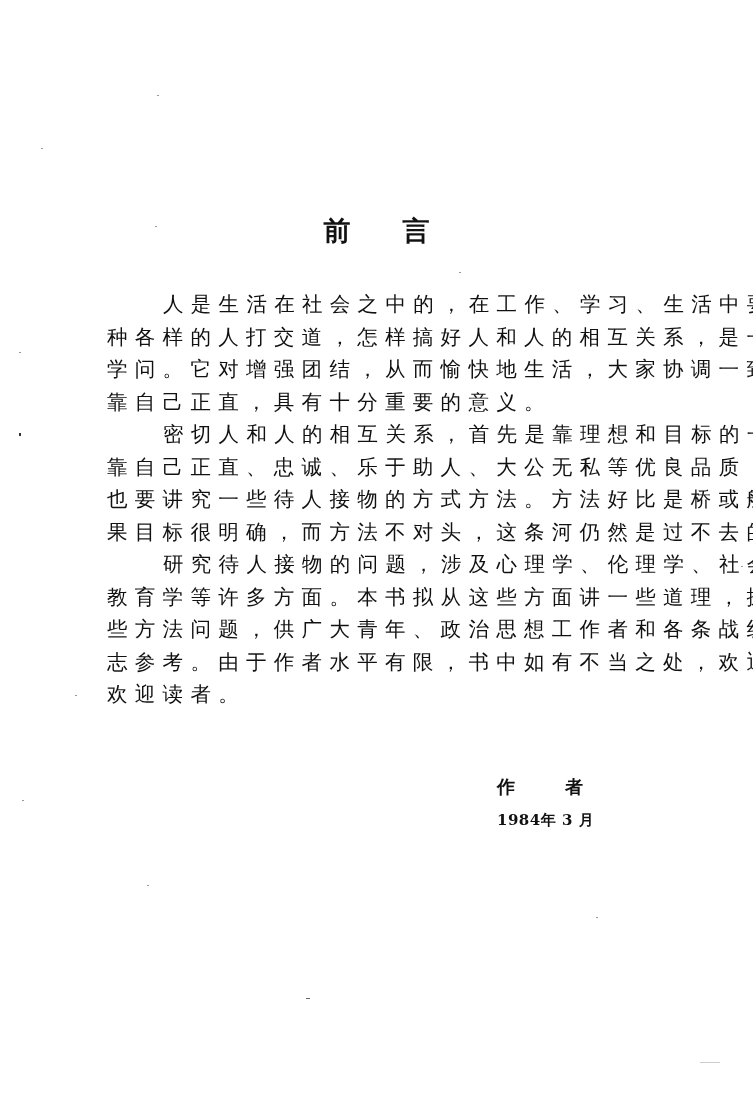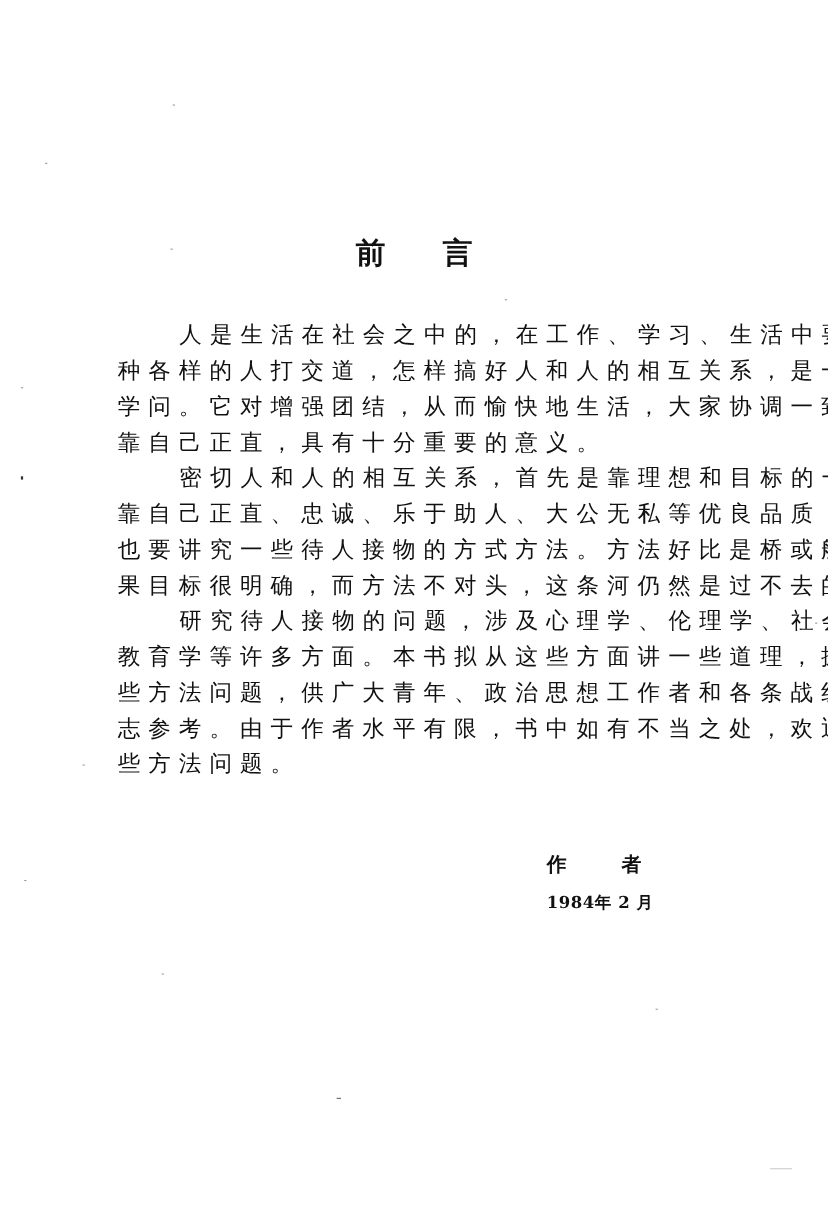--- a/index.html
+++ b/index.html
@@ -96,30 +96,30 @@
     <div class="line indent">密切人和人的相互关系，首先是靠理想和目标的一致，</div>
     <div class="line">靠自己正直、忠诚、乐于助人、大公无私等优良品质，同时</div>
     <div class="line">也要讲究一些待人接物的方式方法。方法好比是桥或船，如</div>
     <div class="line">果目标很明确，而方法不对头，这条河仍然是过不去的。</div>
   </div>
   <div>
     <div class="line indent">研究待人接物的问题，涉及心理学、伦理学、社会学、</div>
     <div class="line">教育学等许多方面。本书拟从这些方面讲一些道理，探索一</div>
     <div class="line">些方法问题，供广大青年、政治思想工作者和各条战线的同</div>
     <div class="line">志参考。由于作者水平有限，书中如有不当之处，欢迎读者</div>
-    <div class="line">些方法问题。</div>
+    <div class="line">欢迎读者。</div>
   </div>
 </div>
 
 <div class="signature">
   <div class="sig-author">
     <span>作</span>
     <span>者</span>
   </div>
-  <div class="sig-date">1984年 2 月</div>
+  <div class="sig-date">1984年 3 月</div>
 </div>
 
 <div class="speck" style="left:157px;top:95px;"></div>
 <div class="speck" style="left:41px;top:148px;"></div>
 <div class="speck" style="left:155px;top:226px;"></div>
 <div class="speck" style="left:19px;top:352px;"></div>
 <div class="speck" style="left:19px;top:433px;width:2px;height:3px;background:#333;"></div>
 <div class="speck" style="left:459px;top:272px;"></div>
 <div class="speck" style="left:741px;top:566px;"></div>
 <div class="speck" style="left:75px;top:695px;"></div>

